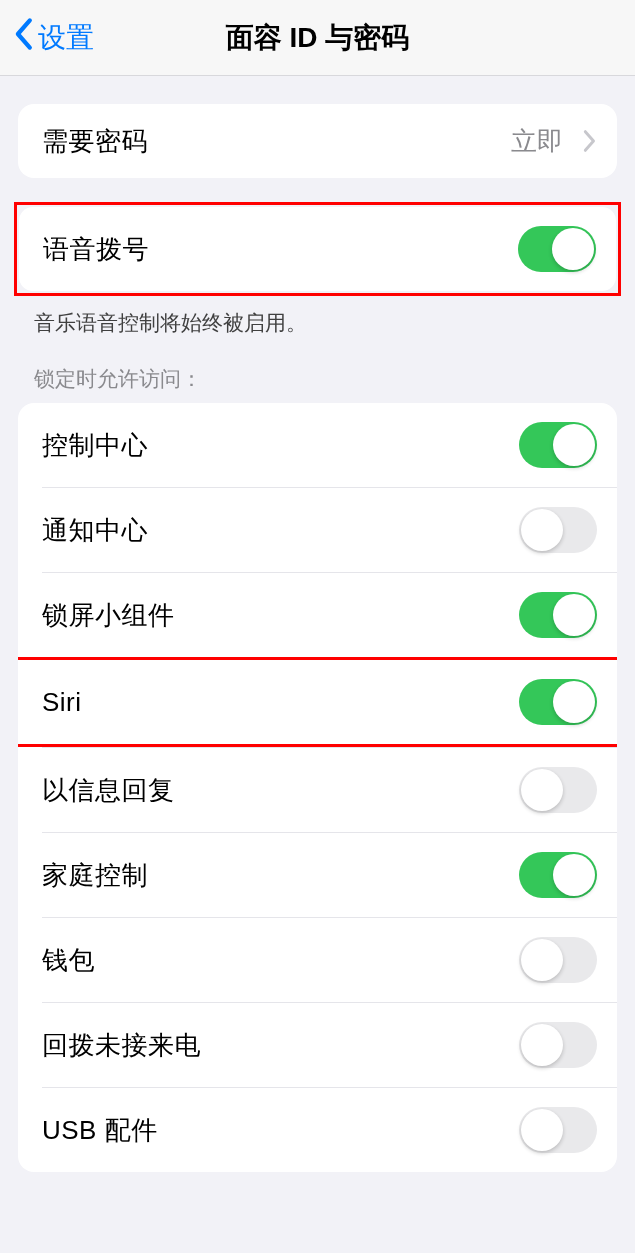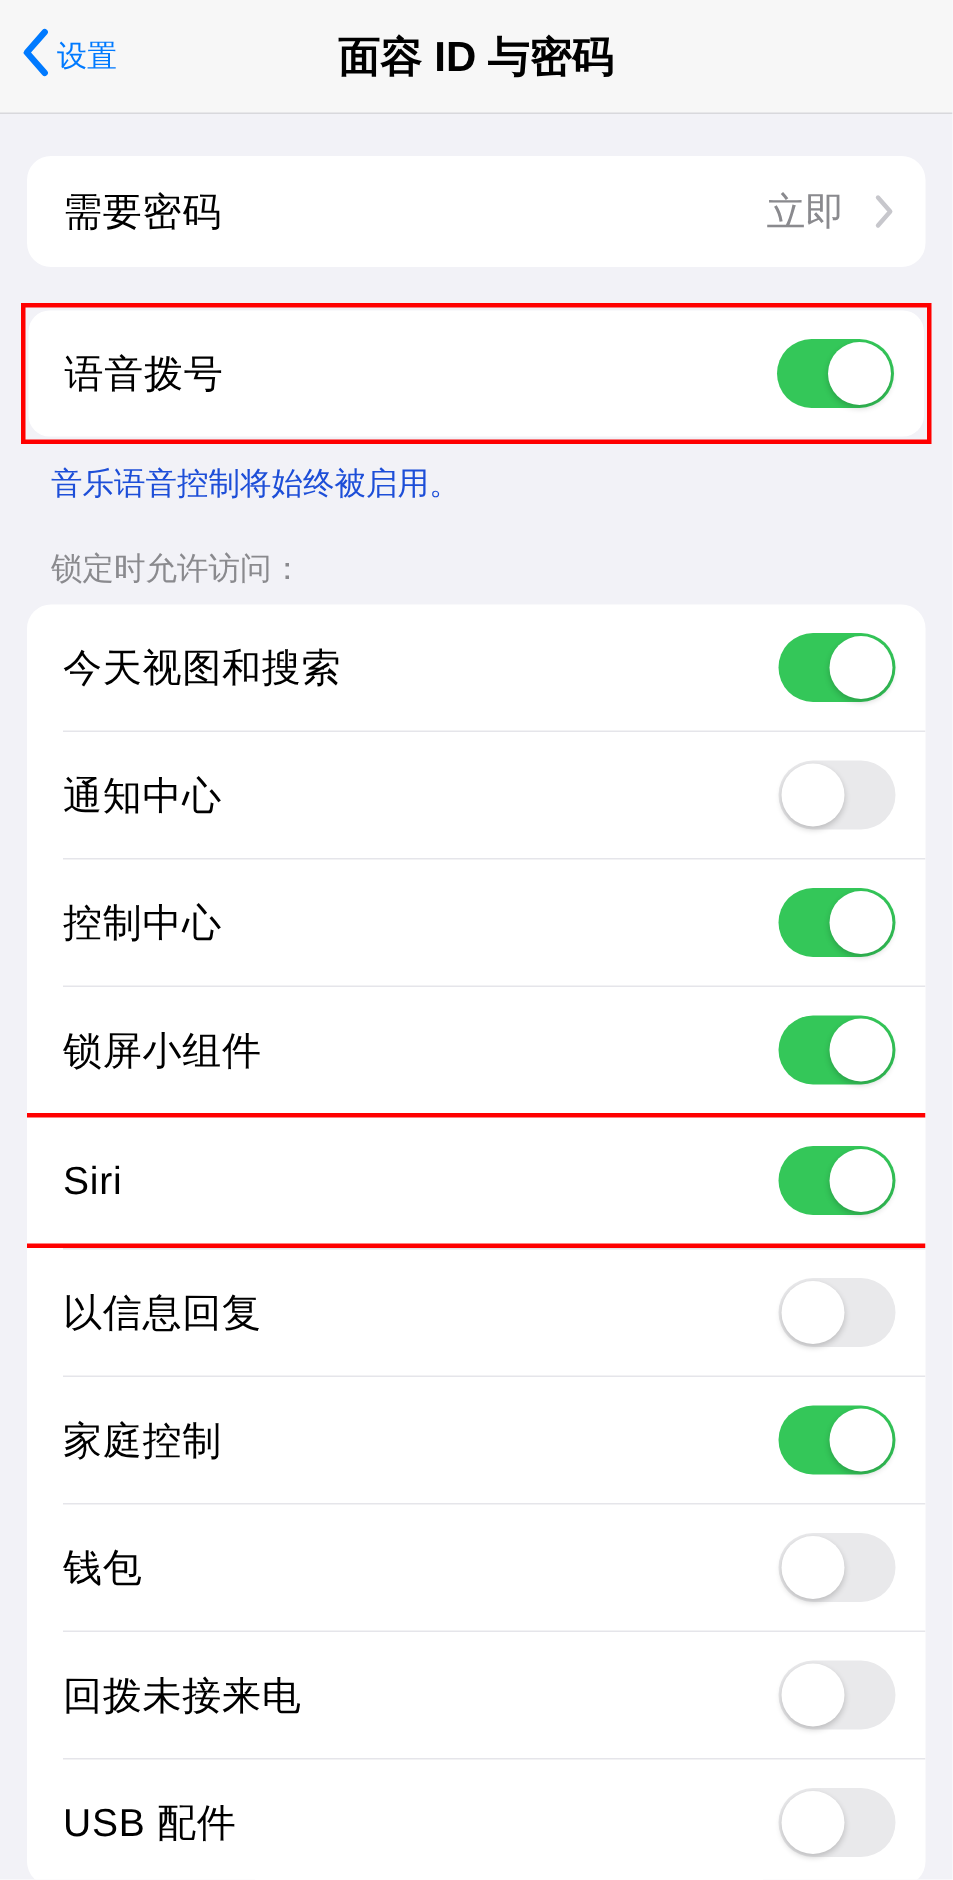--- a/index.html
+++ b/index.html
@@ -15,21 +15,21 @@
       background: #f7f7f7;
       display: flex;
       align-items: center;
       position: relative;
       border-bottom: 1px solid #d8d8dc;
     }
     .back {
       display: flex;
       align-items: center;
       color: #007aff;
-      font-size: 20px;
+      font-size: 28px;
       padding-left: 12px;
       gap: 4px;
     }
     .back svg { width: 22px; height: 34px; }
     .title {
       position: absolute;
       left: 0; right: 0;
       text-align: center;
       font-size: 28px;
       font-weight: 600;
@@ -82,21 +82,21 @@
       height: 42px;
       border-radius: 50%;
       background: #fff;
       top: 2px;
       box-shadow: 0 2px 4px rgba(0,0,0,0.2);
     }
     .toggle.on .knob { right: 2px; }
     .toggle.off .knob { left: 2px; }
     .footer-text {
       font-size: 21px;
-      color: #1d4ed8;
+      color: #404040;
       padding: 12px 34px 0 34px;
       line-height: 1.4;
     }
     .header-text {
       font-size: 21px;
       color: #8a8a8e;
       padding: 28px 52px 0 34px;
     }
     .highlight-box {
       border: 3px solid #ff0000;
@@ -174,34 +174,28 @@
           </div>
       </div>
     </div>
   </div>
   <div class="footer-text">音乐语音控制将始终被启用。</div>
 
   <div class="header-text">锁定时允许访问：</div>
 
   <div class="group locked-group" id="locked-list">
       <div class="row">
-        <span class="row-label">今天视图和搜索</span>
+        <span class="row-label">控制中心</span>
         <div class="toggle on">
           <div class="knob"></div>
         </div>
       </div>
       <div class="row">
         <span class="row-label">通知中心</span>
         <div class="toggle off">
-          <div class="knob"></div>
-        </div>
-      </div>
-      <div class="row">
-        <span class="row-label">控制中心</span>
-        <div class="toggle on">
           <div class="knob"></div>
         </div>
       </div>
       <div class="row">
         <span class="row-label">锁屏小组件</span>
         <div class="toggle on">
           <div class="knob"></div>
         </div>
       </div>
       <div class="row highlight-row">

